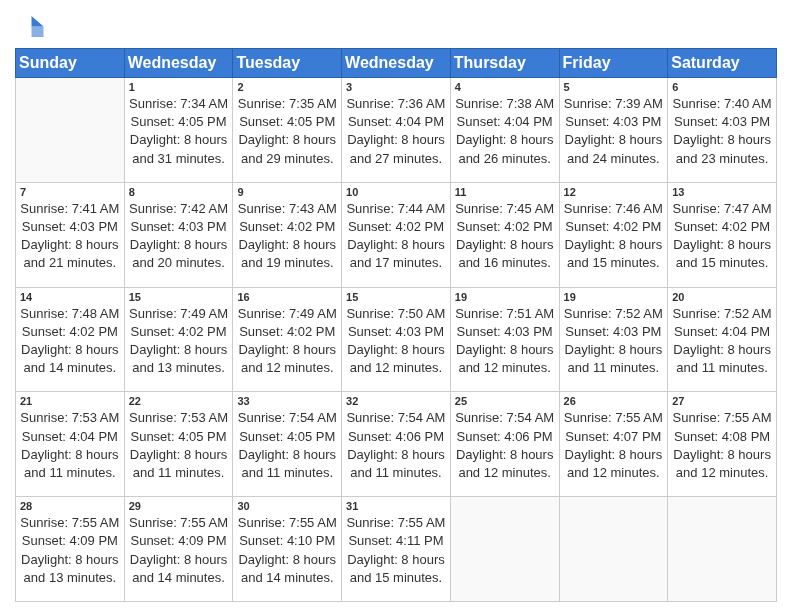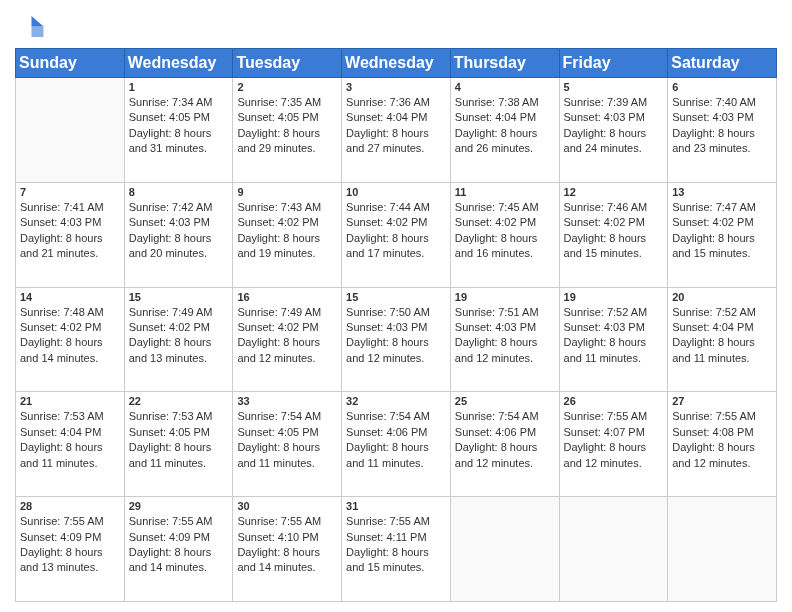--- a/index.html
+++ b/index.html
@@ -82,23 +82,24 @@
       background: #f9f9f9;
     }
     .day-number {
       font-size: 11px;
       font-weight: bold;
       color: #333;
       display: block;
       margin-bottom: 2px;
     }
     .cell-text {
-      font-size: 11px;
+      font-size: 13px;
       line-height: 1.4;
       color: #333;
+      text-align: center;
     }
   </style>
 </head>
 <body>
 
 <div class="page">
   <div class="header">
     <div class="logo">
       <svg class="logo-icon" viewBox="0 0 40 40">
         <polygon points="22,8 38,22 22,22" fill="#3a7bd5"></polygon>

